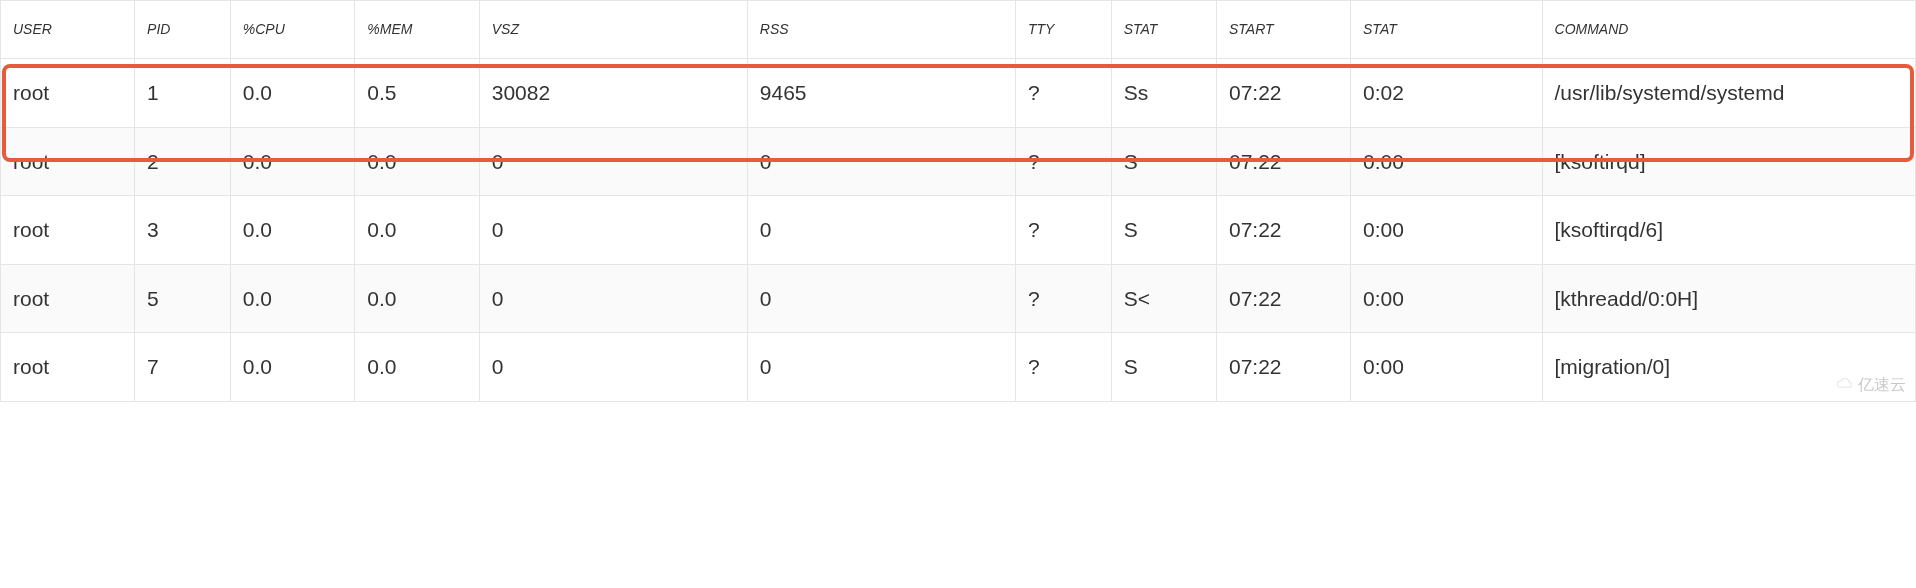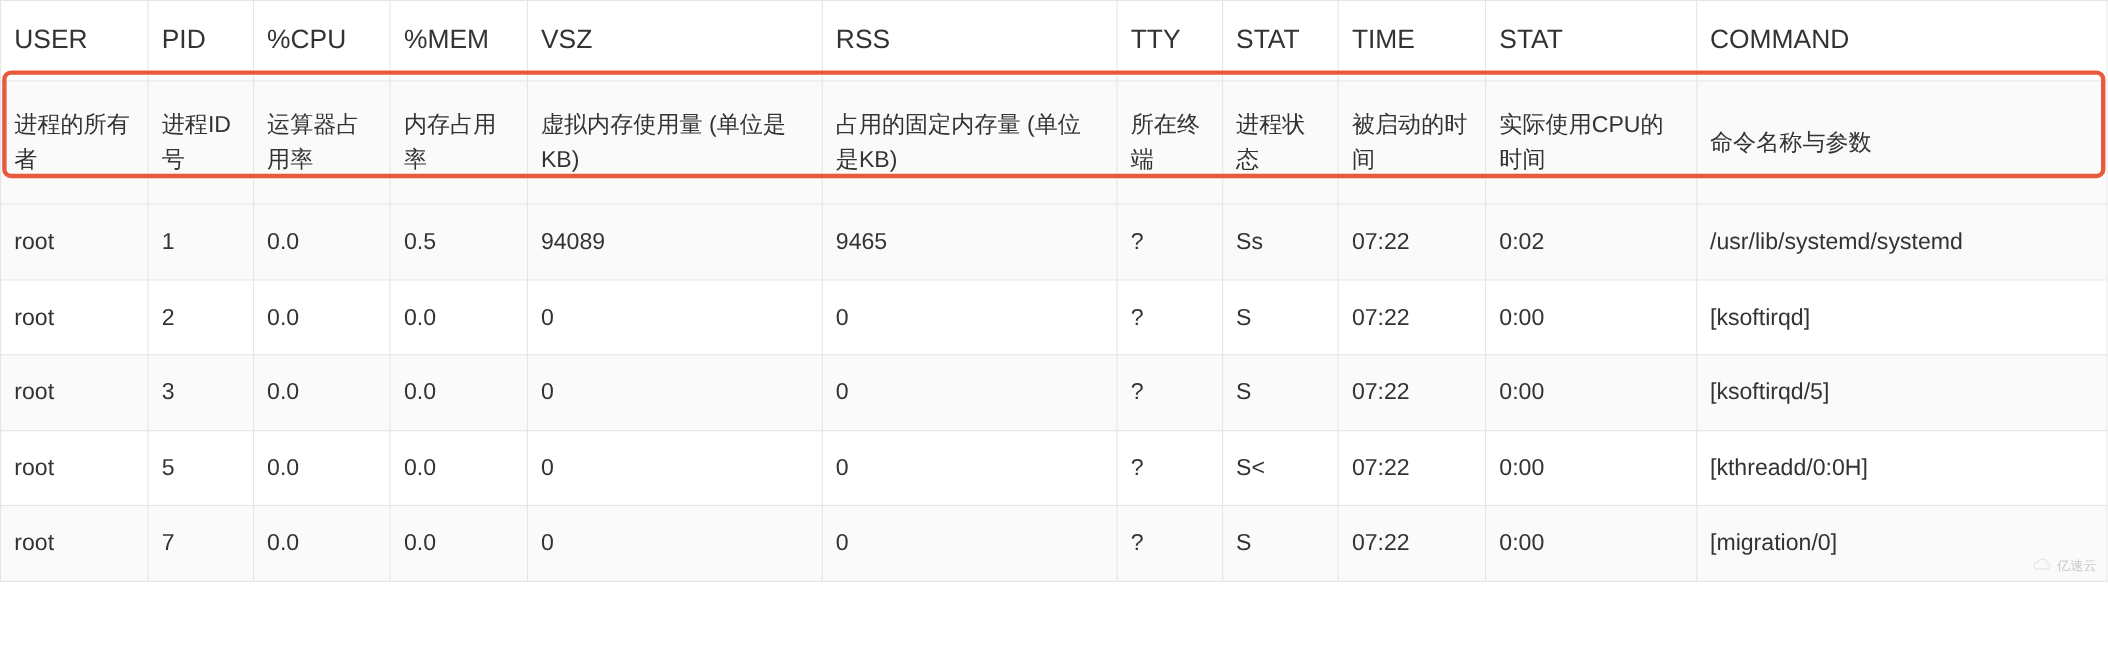--- a/index.html
+++ b/index.html
@@ -29,21 +29,22 @@
     border: 1px solid #e5e5e5;
     font-weight: normal;
     vertical-align: middle;
     word-wrap: break-word;
     line-height: 1.5;
   }
   thead th {
     background: #fff;
     color: #333;
     font-weight: normal;
-    font-size: 24px;
+    font-size: 14px;
+    font-style: italic;
   }
   tbody tr.desc-row td {
     background: #fafafa;
     font-size: 21px;
     padding-top: 24px;
     padding-bottom: 24px;
   }
   tbody tr.data-row:nth-of-type(odd) td {
     background: #fff;
   }
@@ -58,21 +59,21 @@
     left: 2px;
     top: 64px;
     width: 1912px;
     height: 98px;
     z-index: 10;
   }
   .watermark {
     position: absolute;
     right: 10px;
     bottom: 6px;
-    font-size: 12px;
+    font-size: 16px;
     color: #c9c9c9;
     display: flex;
     align-items: center;
     gap: 4px;
     pointer-events: none;
   }
   .watermark svg {
     width: 20px;
     height: 14px;
     opacity: 0.4;
@@ -111,45 +112,32 @@
     <thead>
       <tr>
         <th>USER</th>
         <th>PID</th>
         <th>%CPU</th>
         <th>%MEM</th>
         <th>VSZ</th>
         <th>RSS</th>
         <th>TTY</th>
         <th>STAT</th>
-        <th>TIME</th>
+        <th>START</th>
         <th>STAT</th>
         <th>COMMAND</th>
       </tr>
     </thead>
     <tbody>
-      <tr class="desc-row">
-        <td>进程的所有者</td>
-        <td>进程ID号</td>
-        <td>运算器占用率</td>
-        <td>内存占用率</td>
-        <td>虚拟内存使用量 (单位是KB)</td>
-        <td>占用的固定内存量 (单位是KB)</td>
-        <td>所在终端</td>
-        <td>进程状态</td>
-        <td>被启动的时间</td>
-        <td>实际使用CPU的时间</td>
-        <td>命令名称与参数</td>
-      </tr>
       <tr class="data-row">
         <td>root</td>
         <td>1</td>
         <td>0.0</td>
         <td>0.5</td>
-        <td>94089</td>
+        <td>30082</td>
         <td>9465</td>
         <td>?</td>
         <td>Ss</td>
         <td>07:22</td>
         <td>0:02</td>
         <td>/usr/lib/systemd/systemd</td>
       </tr>
       <tr class="data-row">
         <td>root</td>
         <td>2</td>
@@ -167,21 +155,21 @@
         <td>root</td>
         <td>3</td>
         <td>0.0</td>
         <td>0.0</td>
         <td>0</td>
         <td>0</td>
         <td>?</td>
         <td>S</td>
         <td>07:22</td>
         <td>0:00</td>
-        <td>[ksoftirqd/5]</td>
+        <td>[ksoftirqd/6]</td>
       </tr>
       <tr class="data-row">
         <td>root</td>
         <td>5</td>
         <td>0.0</td>
         <td>0.0</td>
         <td>0</td>
         <td>0</td>
         <td>?</td>
         <td>S&lt;</td>

